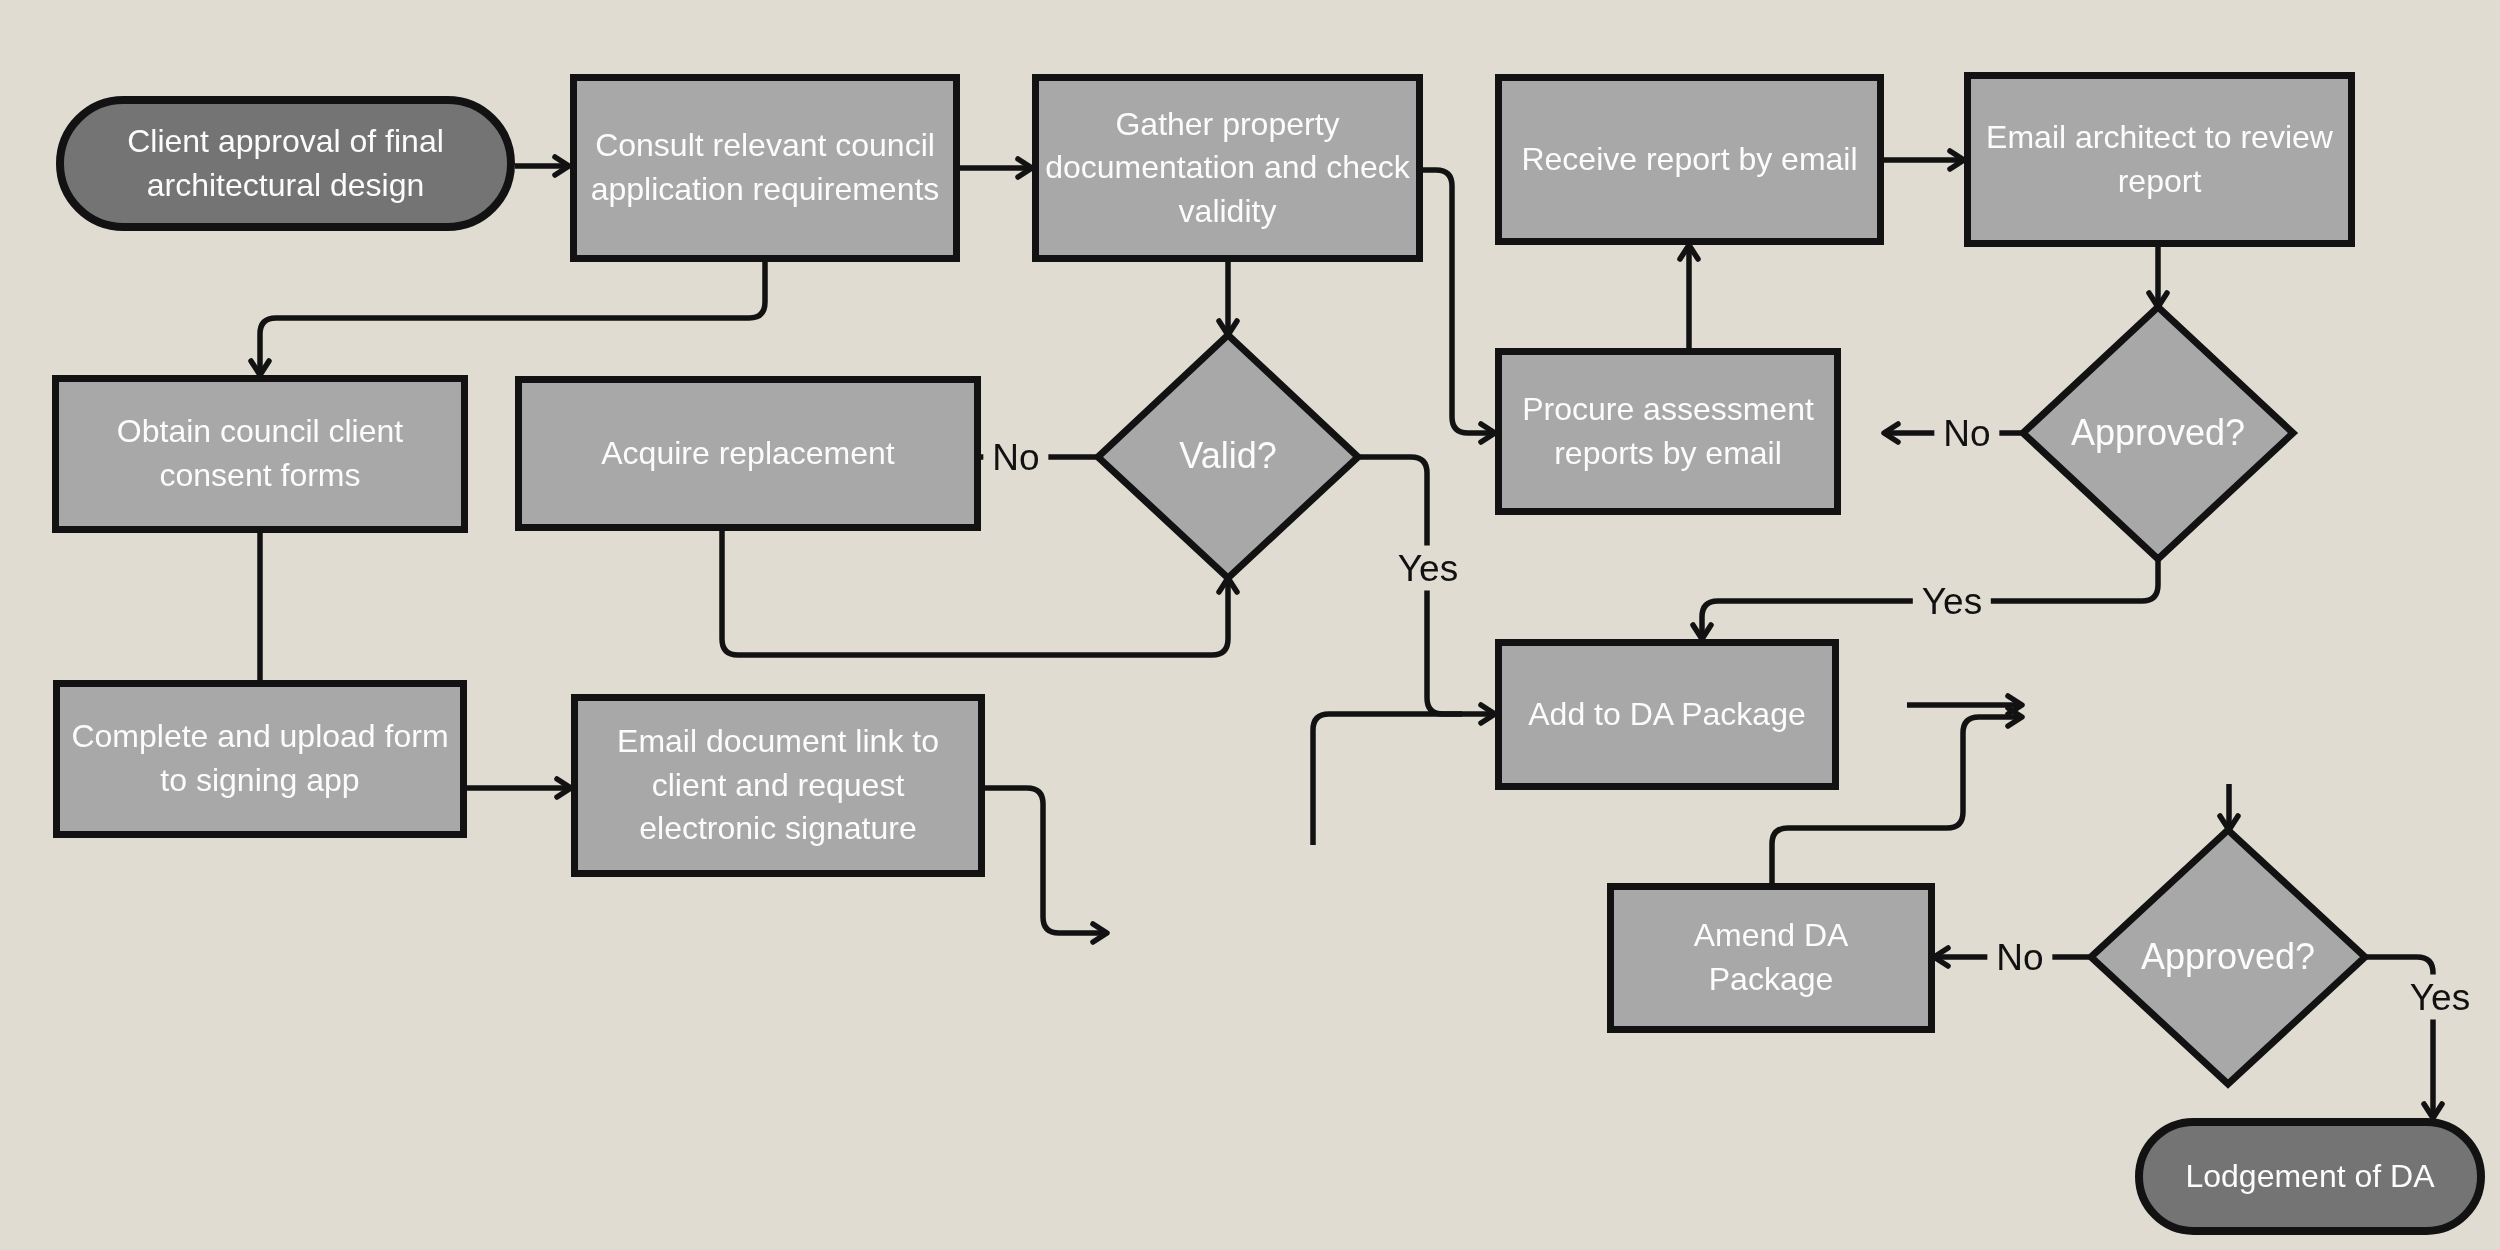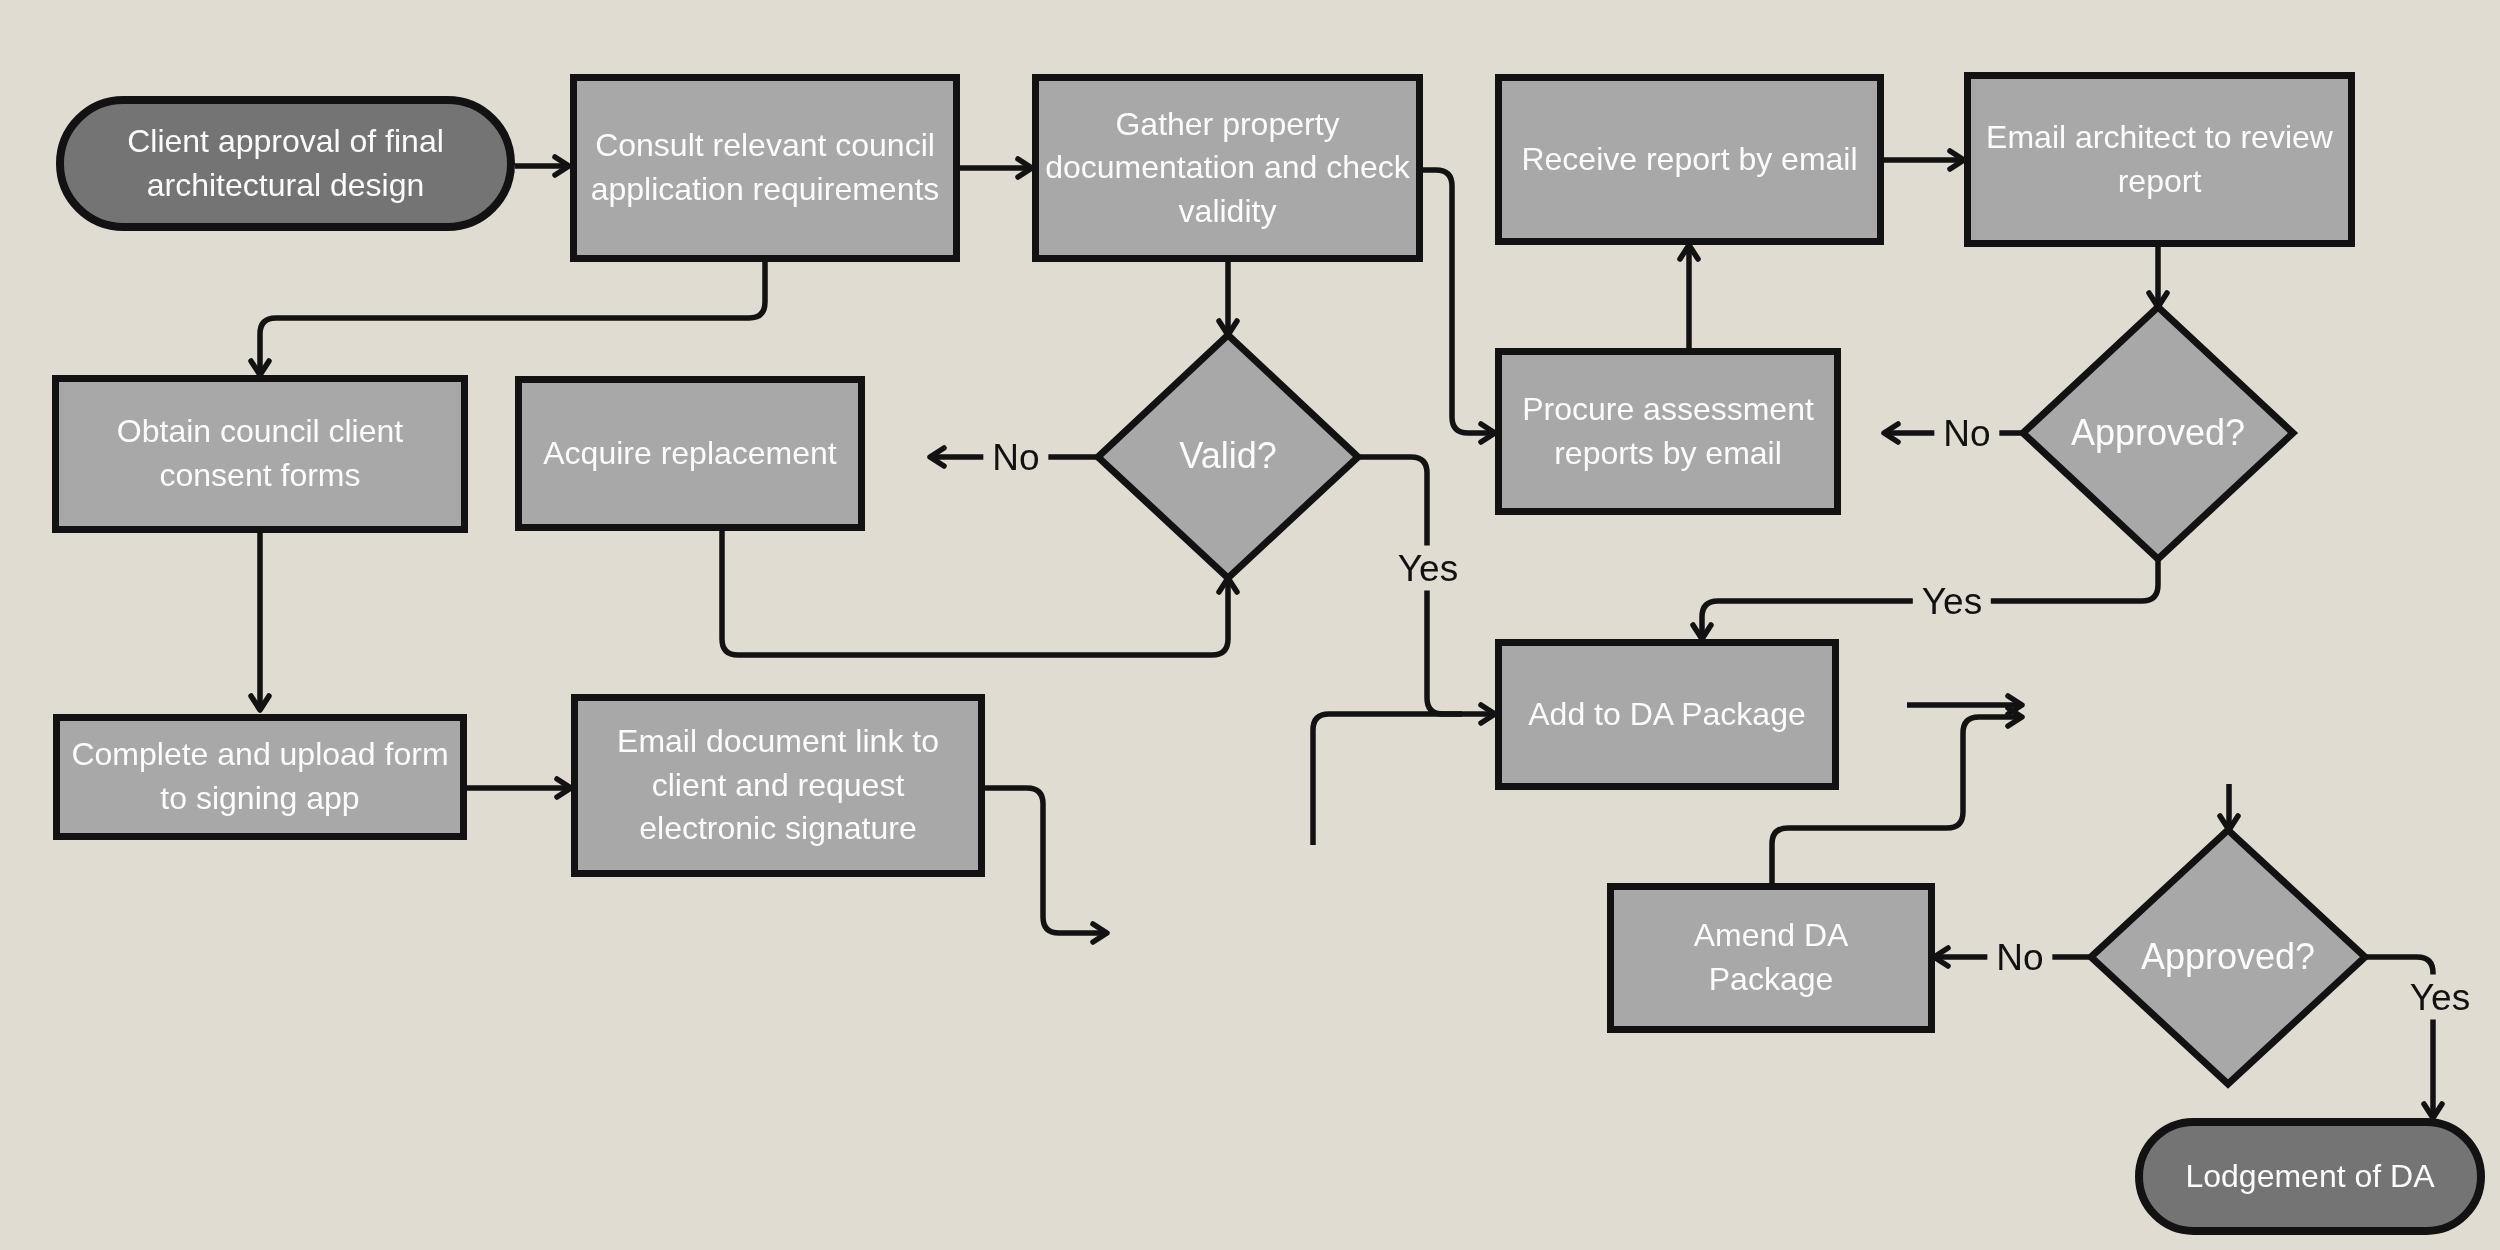--- a/index.html
+++ b/index.html
@@ -88,34 +88,34 @@
   </div>
 
   <div class="node" style="left:1964px;top:72px;width:391px;height:175px">
     <span>Email architect to review report</span>
   </div>
 
   <div class="node" style="left:52px;top:375px;width:416px;height:158px">
     <span>Obtain council client consent forms</span>
   </div>
 
-  <div class="node" style="left:515px;top:376px;width:350px;height:155px">
+  <div class="node" style="left:515px;top:376px;width:466px;height:155px">
     <span>Acquire replacement</span>
   </div>
 
   <div class="node" style="left:1495px;top:348px;width:346px;height:167px">
     <span>Procure assessment reports by email</span>
   </div>
 
   <div class="node" style="left:1495px;top:639px;width:344px;height:151px">
     <span>Add to DA Package</span>
   </div>
 
 
-  <div class="node" style="left:53px;top:714px;width:414px;height:126px">
+  <div class="node" style="left:53px;top:680px;width:414px;height:158px">
     <span>Complete and upload form to signing app</span>
   </div>
 
   <div class="node" style="left:571px;top:694px;width:414px;height:183px">
     <span>Email document link to client and request electronic signature</span>
   </div>
 
 
   <div class="node" style="left:1607px;top:883px;width:328px;height:150px">
     <span class="narrow">Amend DA Package</span>

